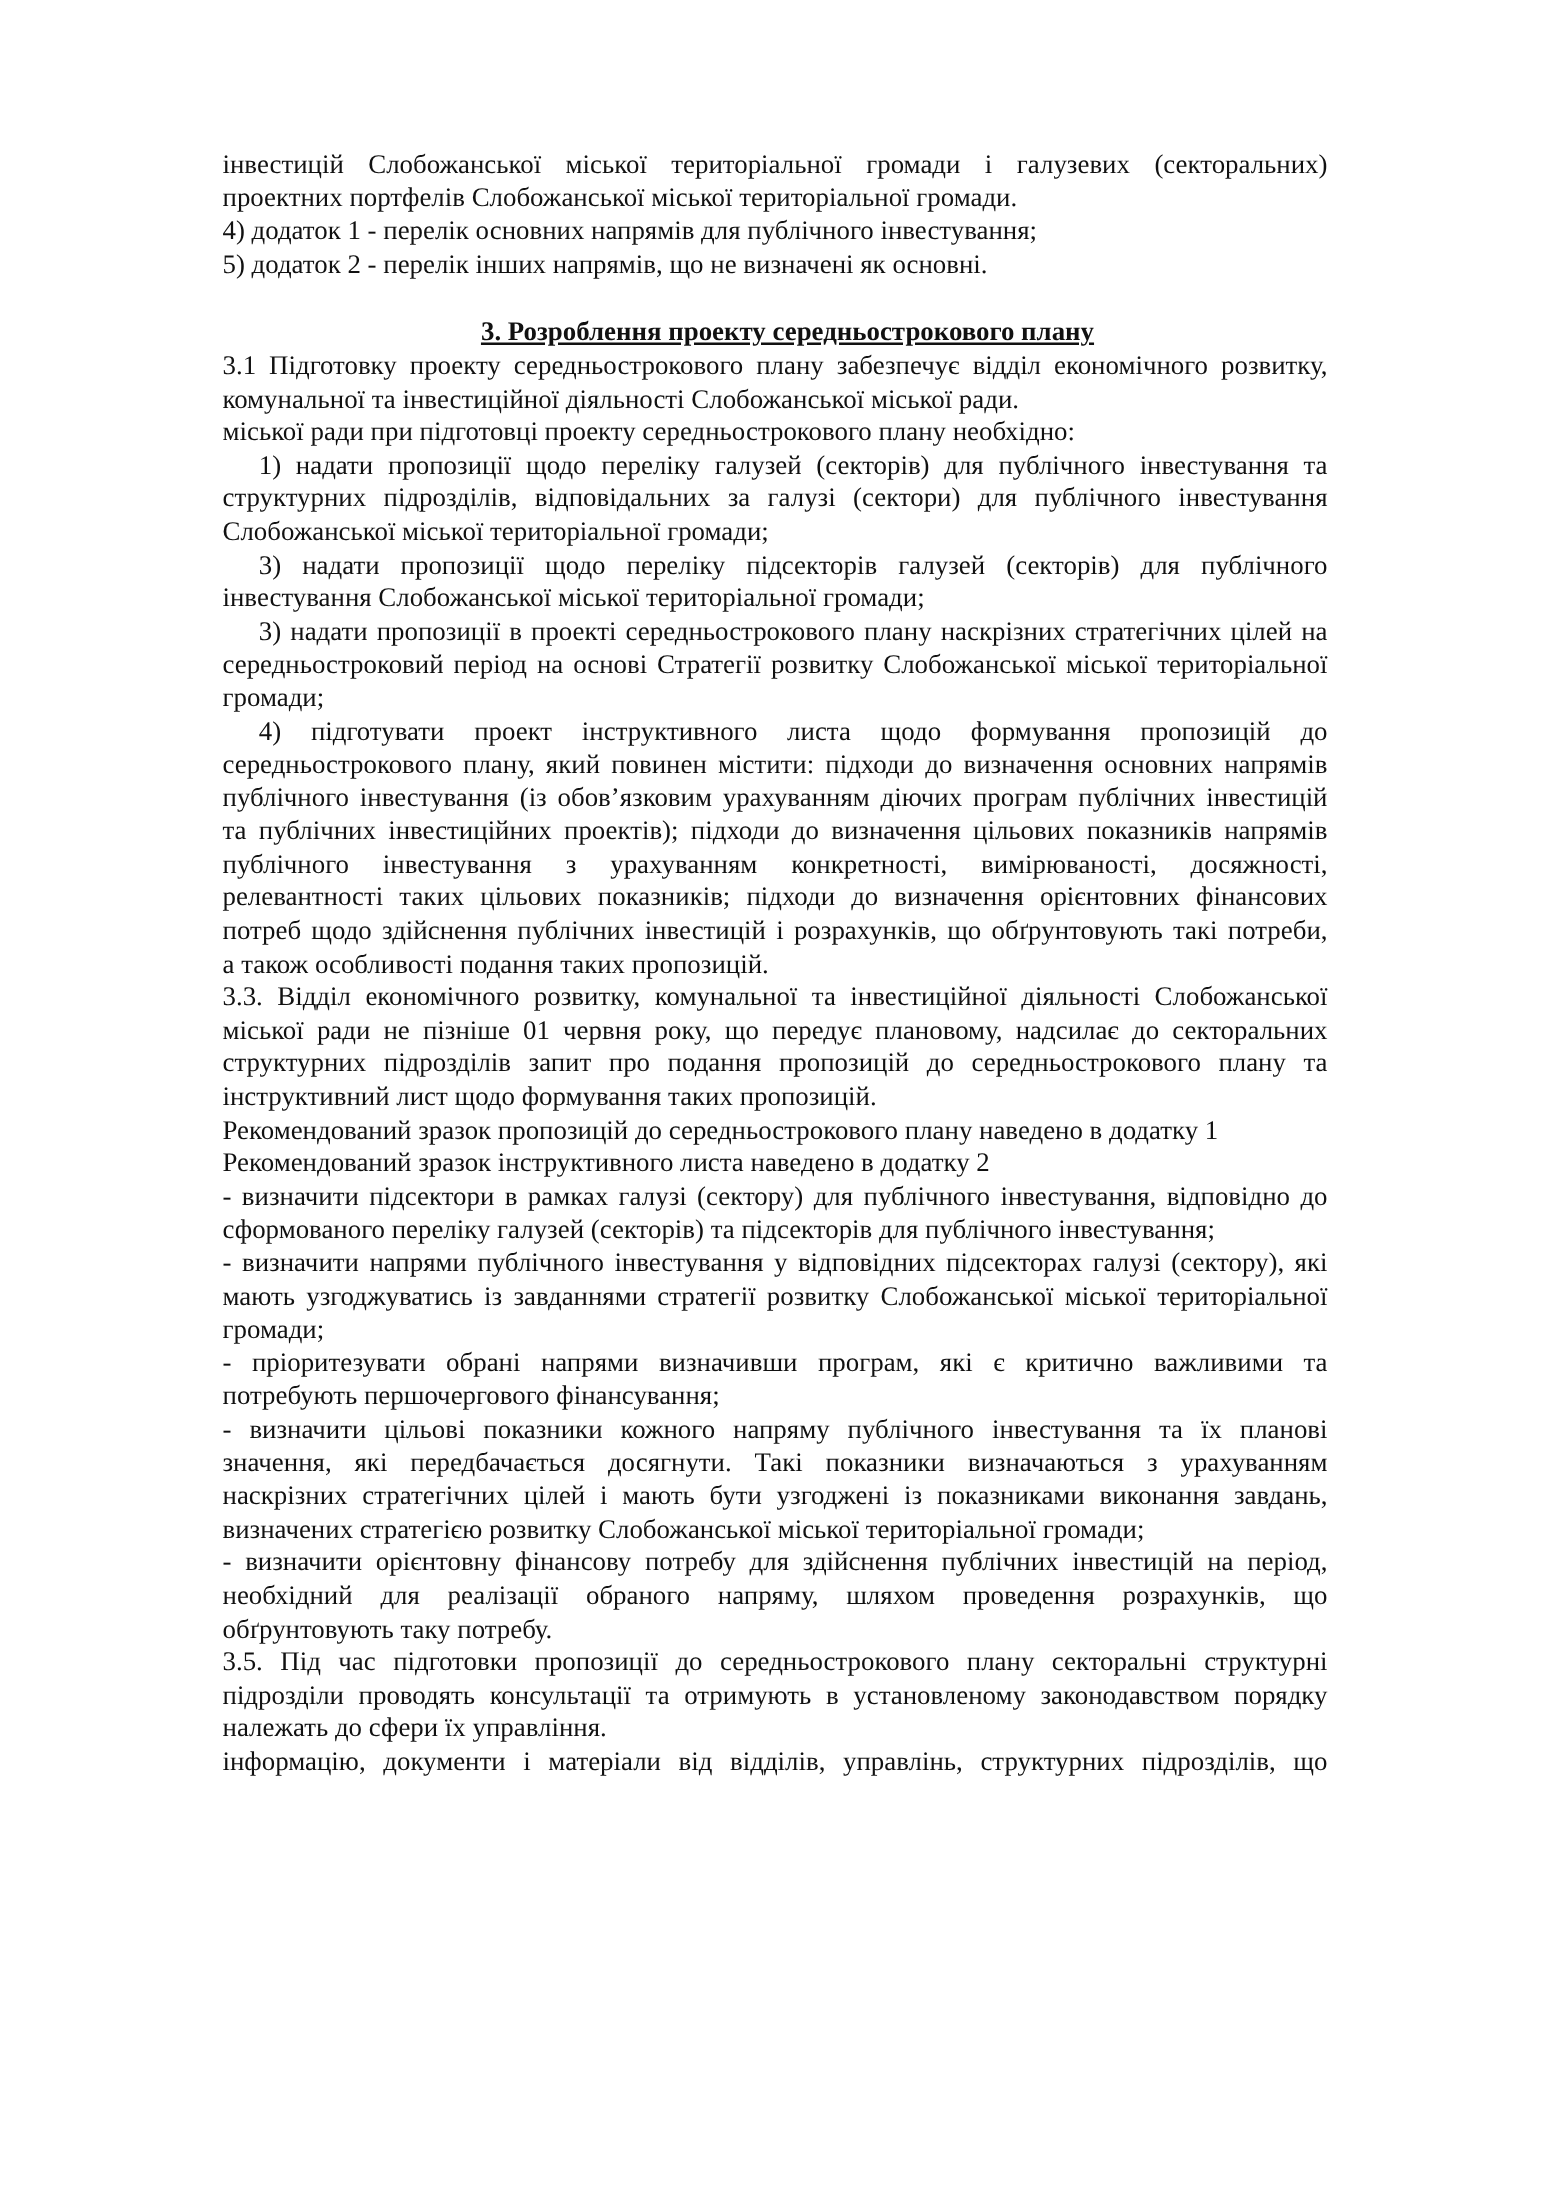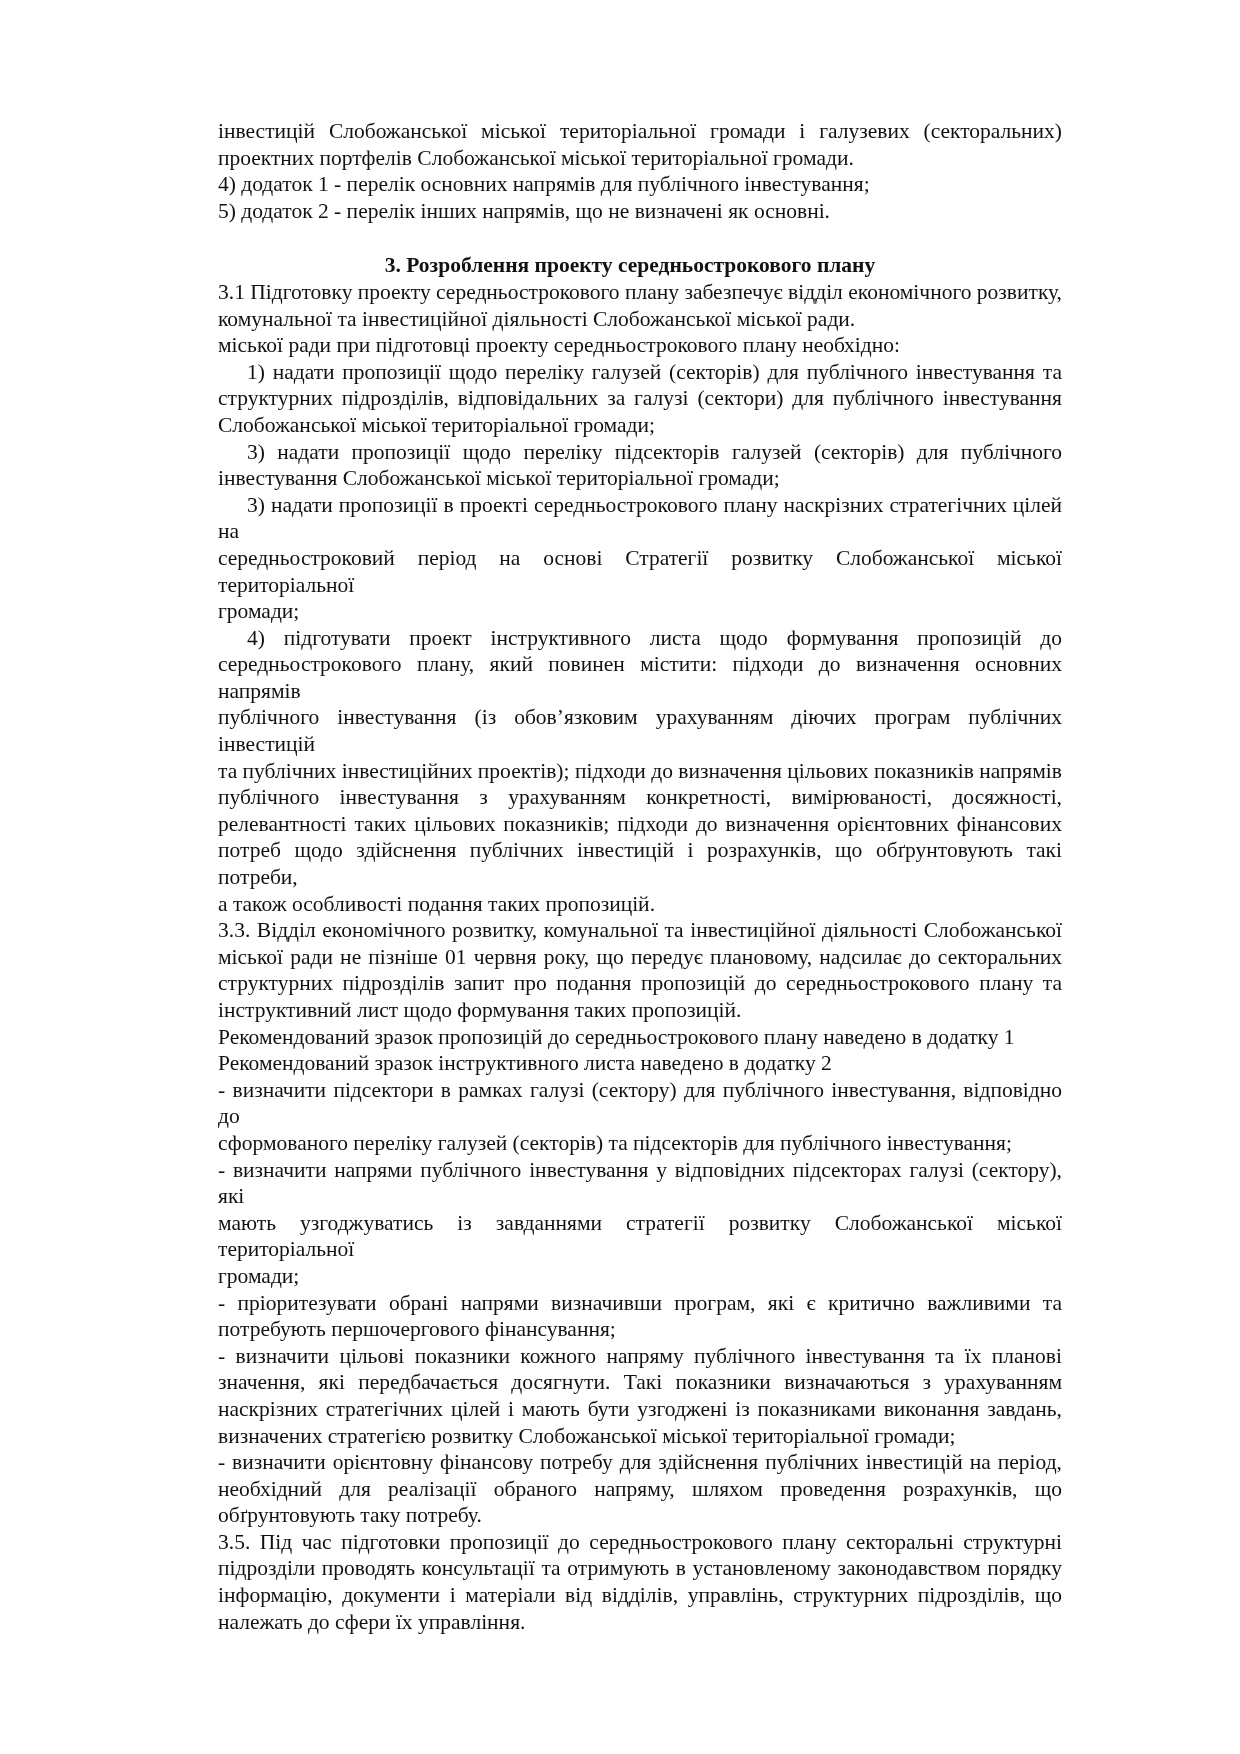--- a/index.html
+++ b/index.html
@@ -2,25 +2,25 @@
 <html><head>
 <meta charset="utf-8">
 <style>
   html, body { margin: 0; padding: 0; background: #ffffff; }
   body { width: 1240px; height: 1754px; position: relative; overflow: hidden; }
   .page {
     position: absolute; left: 178px; top: 118px; width: 884px;
     font-family: "Liberation Serif", "DejaVu Serif", serif;
     font-size: 21.5px; line-height: 26.6px; color: #111111;
   }
-  .line { display: block; white-space: nowrap; margin-left: 40px; }
+  .line { display: block; white-space: nowrap; }
   .j { text-align: justify; text-align-last: justify; white-space: normal; }
   .ind { text-indent: 29px; }
   .heading {
-    display: block; text-align: center; font-weight: bold; margin-top: 28px; padding-left: 20px;
+    display: block; text-align: center; font-weight: bold; margin-top: 28px; padding-left: 20px; text-decoration: underline;
   }
   p { margin: 0; }
 </style>
 </head>
 <body>
 
 <div class="page">
 
   <p>
     <span class="line j">інвестицій Слобожанської міської територіальної громади і галузевих (секторальних)</span>
@@ -108,17 +108,17 @@
 
   <p>
     <span class="line j">- визначити орієнтовну фінансову потребу для здійснення публічних інвестицій на період,</span>
     <span class="line j">необхідний для реалізації обраного напряму, шляхом проведення розрахунків, що</span>
     <span class="line">обґрунтовують таку потребу.</span>
   </p>
 
   <p>
     <span class="line j">3.5. Під час підготовки пропозиції до середньострокового плану секторальні структурні</span>
     <span class="line j">підрозділи проводять консультації та отримують в установленому законодавством порядку</span>
+    <span class="line">належать до сфери їх управління.</span>
     <span class="line j">інформацію, документи і матеріали від відділів, управлінь, структурних підрозділів, що</span>
-    <span class="line">належать до сфери їх управління.</span>
   </p>
 
 </div>
 
 </body></html>

